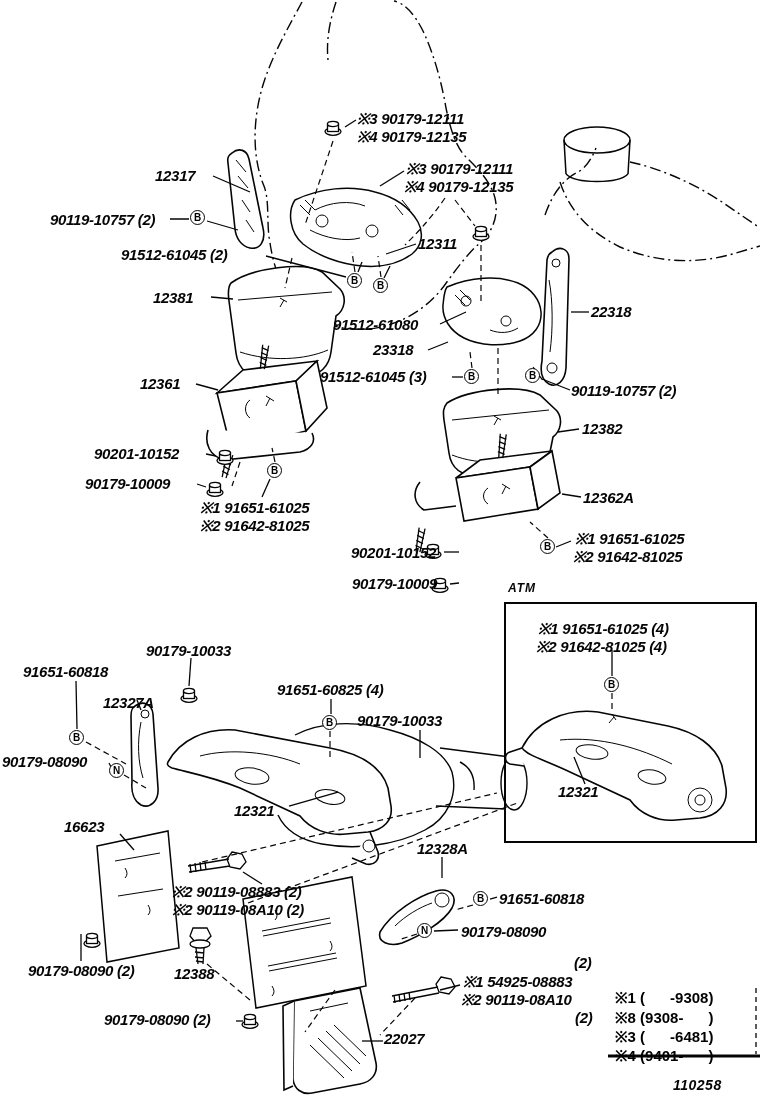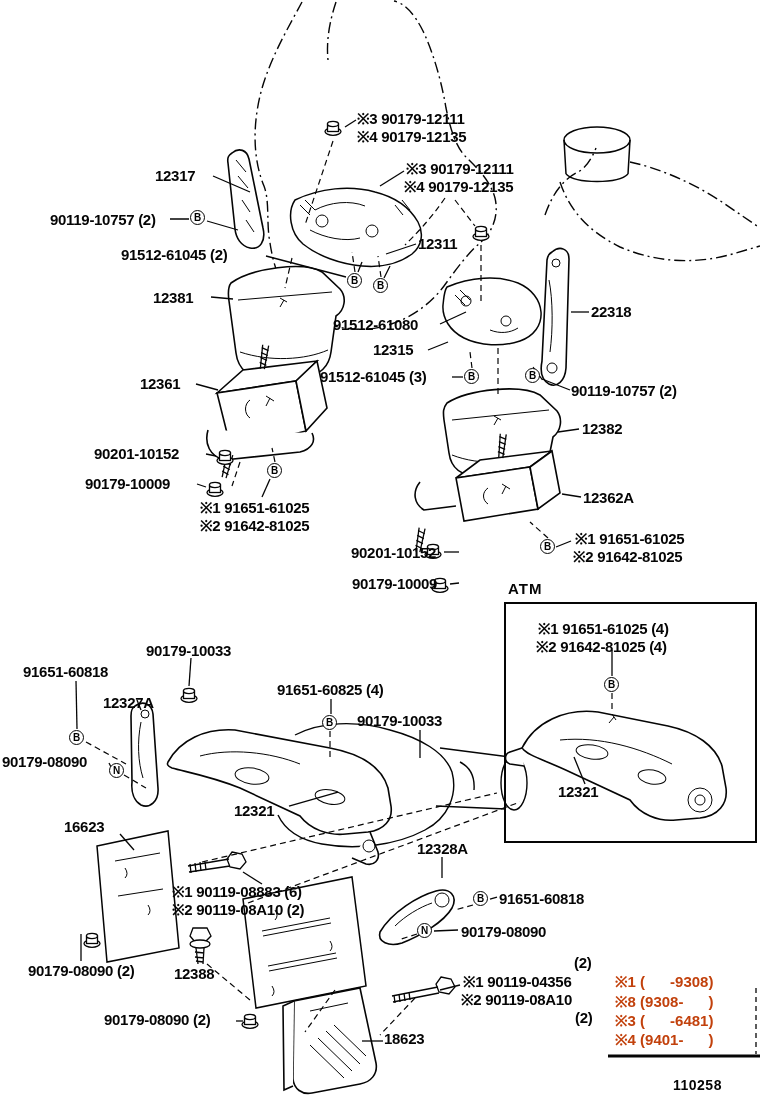--- a/index.html
+++ b/index.html
@@ -1,26 +1,26 @@
 <!DOCTYPE html>
 <html><head>
 <meta charset="utf-8">
 <style>
   html,body{margin:0;padding:0;background:#fff;}
   .stage{position:relative;width:760px;height:1112px;background:#ffffff;overflow:hidden;
          font-family:"Liberation Sans",sans-serif;color:#000;}
   .art{position:absolute;left:0;top:0;}
   .lbl{position:absolute;font-weight:700;font-size:15px;line-height:17px;
-       white-space:pre;letter-spacing:-0.3px;color:#050505;}
+       white-space:pre;letter-spacing:-0.3px;color:#050505;font-style:italic;}
   .big{font-size:14px;letter-spacing:0.5px;}
-  .atm{font-size:15px;font-weight:700;letter-spacing:1px;}
+  .atm{font-size:12px;font-weight:700;letter-spacing:1px;}
   .sym{position:absolute;width:15px;height:15px;border:1.7px solid #050505;border-radius:50%;
        background:#fff;font-size:10px;font-weight:700;display:flex;align-items:center;
        justify-content:center;box-sizing:border-box;}
-  .legend-row{position:absolute;font-weight:700;font-size:15px;white-space:pre;color:#c2410c;}
+  .legend-row{position:absolute;font-weight:700;font-size:15px;white-space:pre;color:#000000;margin-top:16px;}
 </style>
 </head>
 <body>
 
 <div class="stage">
 
   <svg class="art" width="760" height="1112" viewBox="0 0 760 1112">
     <defs>
       <g id="nut">
         <ellipse cx="0" cy="3.5" rx="8" ry="3.8" fill="#fff" stroke="#050505" stroke-width="1.3"></ellipse>
@@ -292,21 +292,21 @@
   <div class="lbl" style="left:357px;top:110px">※3 90179-12111</div>
   <div class="lbl" style="left:357px;top:128px">※4 90179-12135</div>
   <div class="lbl" style="left:406px;top:160px">※3 90179-12111</div>
   <div class="lbl" style="left:404px;top:178px">※4 90179-12135</div>
   <div class="lbl" style="left:155px;top:167px">12317</div>
   <div class="lbl" style="left:50px;top:211px">90119-10757 (2)</div>
   <div class="lbl" style="left:121px;top:246px">91512-61045 (2)</div>
   <div class="lbl" style="left:418px;top:235px">12311</div>
   <div class="lbl" style="left:153px;top:289px">12381</div>
   <div class="lbl" style="left:333px;top:316px">91512-61080</div>
-  <div class="lbl" style="left:373px;top:341px">12315</div>
+  <div class="lbl" style="left:373px;top:341px">23318</div>
   <div class="lbl" style="left:591px;top:303px">22318</div>
   <div class="lbl" style="left:320px;top:368px">91512-61045 (3)</div>
   <div class="lbl" style="left:571px;top:382px">90119-10757 (2)</div>
   <div class="lbl" style="left:140px;top:375px">12361</div>
   <div class="lbl" style="left:582px;top:420px">12382</div>
   <div class="lbl" style="left:94px;top:445px">90201-10152</div>
   <div class="lbl" style="left:85px;top:475px">90179-10009</div>
   <div class="lbl" style="left:200px;top:499px">※1 91651-61025</div>
   <div class="lbl" style="left:200px;top:517px">※2 91642-81025</div>
   <div class="lbl" style="left:583px;top:489px">12362A</div>
@@ -319,33 +319,33 @@
   <div class="lbl" style="left:536px;top:638px">※2 91642-81025 (4)</div>
   <div class="lbl" style="left:558px;top:783px">12321</div>
   <div class="lbl" style="left:146px;top:642px">90179-10033</div>
   <div class="lbl" style="left:23px;top:663px">91651-60818</div>
   <div class="lbl" style="left:103px;top:694px">12327A</div>
   <div class="lbl" style="left:277px;top:681px">91651-60825 (4)</div>
   <div class="lbl" style="left:357px;top:712px">90179-10033</div>
   <div class="lbl" style="left:2px;top:753px">90179-08090</div>
   <div class="lbl" style="left:64px;top:818px">16623</div>
   <div class="lbl" style="left:234px;top:802px">12321</div>
-  <div class="lbl" style="left:172px;top:883px">※1 90119-08883 (6)</div>
+  <div class="lbl" style="left:172px;top:883px">※2 90119-08883 (2)</div>
   <div class="lbl" style="left:172px;top:901px">※2 90119-08A10 (2)</div>
   <div class="lbl" style="left:417px;top:840px">12328A</div>
   <div class="lbl" style="left:499px;top:890px">91651-60818</div>
   <div class="lbl" style="left:461px;top:923px">90179-08090</div>
   <div class="lbl" style="left:28px;top:962px">90179-08090 (2)</div>
   <div class="lbl" style="left:174px;top:965px">12388</div>
   <div class="lbl" style="left:104px;top:1011px">90179-08090 (2)</div>
   <div class="lbl" style="left:574px;top:954px">(2)</div>
-  <div class="lbl" style="left:463px;top:973px">※1 90119-04356</div>
+  <div class="lbl" style="left:463px;top:973px">※1 54925-08883</div>
   <div class="lbl" style="left:461px;top:991px">※2 90119-08A10</div>
   <div class="lbl" style="left:575px;top:1009px">(2)</div>
-  <div class="lbl" style="left:384px;top:1030px">18623</div>
+  <div class="lbl" style="left:384px;top:1030px">22027</div>
   <div class="lbl big" style="left:673px;top:1077px">110258</div>
 
   <div class="legend-row" style="left:615px;top:971px">※1 (      -9308)</div>
   <div class="legend-row" style="left:615px;top:991px">※8 (9308-      )</div>
   <div class="legend-row" style="left:615px;top:1010px">※3 (      -6481)</div>
   <div class="legend-row" style="left:615px;top:1029px">※4 (9401-      )</div>
 
   <div class="sym" style="left:190px;top:210px">B</div>
   <div class="sym" style="left:347px;top:273px">B</div>
   <div class="sym" style="left:373px;top:278px">B</div>

